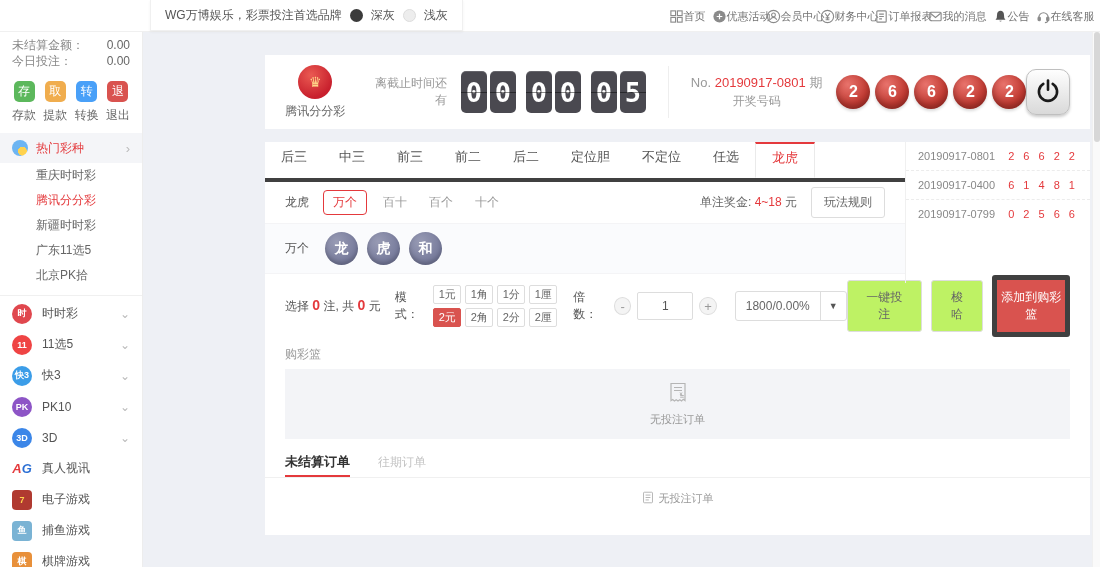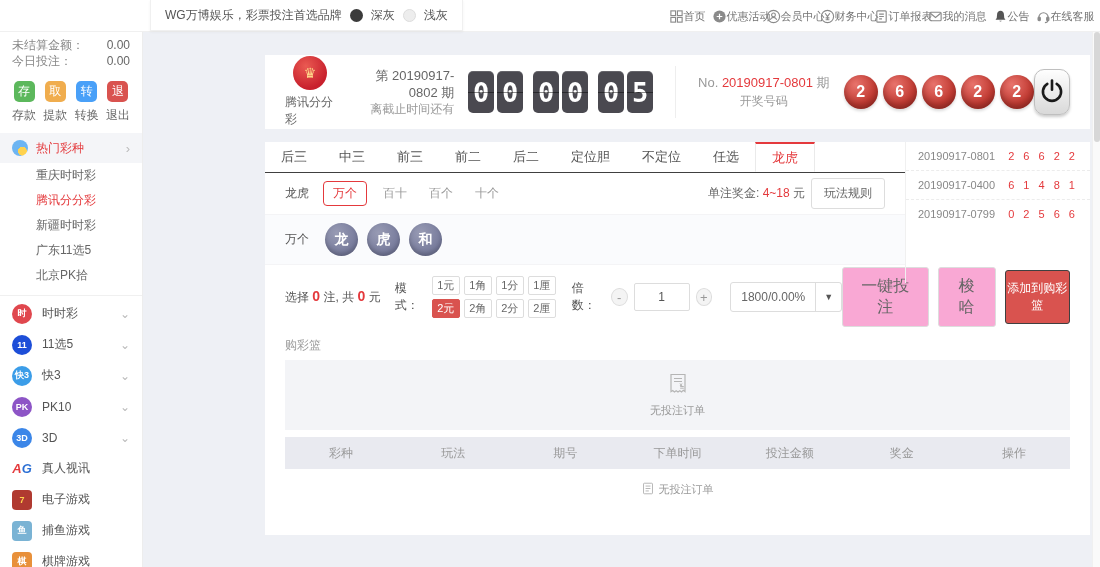--- a/index.html
+++ b/index.html
@@ -44,21 +44,21 @@
   .hot-header { height:30px; background:#f4f5f8; display:flex; align-items:center; padding:0 12px;
                 color:#e4393c; cursor:pointer; }
   .hot-ball { width:16px; height:16px; border-radius:50%; background:radial-gradient(circle at 65% 70%,#ffd24d 28%,#6db5f2 30%); margin-right:8px; }
   .hot-header .chev { margin-left:auto; color:#bbb; font-size:13px; }
   .hot-list .hot-item { height:25px; line-height:25px; padding-left:36px; color:#666; cursor:pointer; }
   .hot-list .hot-item.active { color:#e4393c; }
   .cat-list { border-top:1px solid #f0f0f0; margin-top:7px; padding-top:2px; }
   .cat-item { height:31px; display:flex; align-items:center; padding:0 12px; cursor:pointer; color:#555; }
   .cat-icon { width:20px; height:20px; border-radius:50%; color:#fff; display:flex; align-items:center;
               justify-content:center; margin-right:10px; font-size:9px; font-weight:bold; flex:none; }
-  .ci-ssc { background:#e0474e; } .ci-115 { background:#1d4ed8; } .ci-k3 { background:#3b9de8; }
+  .ci-ssc { background:#e0474e; } .ci-115 { background:#ef4444; } .ci-k3 { background:#3b9de8; }
   .ci-pk10 { background:#8d55c6; } .ci-3d { background:#3b86e8; }
   .ci-ag { background:none; border-radius:0; font-style:italic; font-size:13px;
            background-image:linear-gradient(90deg,#e4393c 52%,#2b6fd4 52%);
            -webkit-background-clip:text; background-clip:text; color:transparent; }
   .ci-egame { background:#b03a30; color:#ffd24d; border-radius:4px; }
   .ci-fish { background:#7ab3d4; border-radius:4px; }
   .ci-board { background:#e8903a; border-radius:4px; }
   .cat-item .chev-d { margin-left:auto; color:#bbb; }
 
   
@@ -101,32 +101,32 @@
   .recent { position:absolute; right:0; top:0; width:185px; height:141px; border-left:1px solid #f0f0f0; }
   .recent-head { display:flex; align-items:center; padding:10px 12px 6px; color:#666; }
   .recent-head svg { margin-right:6px; }
   .trend-link { margin-left:auto; color:#999; font-size:11px; cursor:pointer; }
   .recent-row { display:flex; align-items:center; justify-content:space-between; padding:8px 12px;
                 border-bottom:1px dashed #ececec; }
   .recent-row:last-child { border-bottom:none; }
   .recent-issue { color:#888; font-size:11px; }
   .recent-nums { color:#e4393c; font-size:11px; letter-spacing:3px; }
 
-  .tabs { display:flex; border-bottom:1px solid #404040; width:640px; height:31px; }
+  .tabs { display:flex; border-bottom:4px solid #404040; width:640px; height:40px; }
   .tab { padding:0 16px; line-height:30px; color:#555; font-size:13px; cursor:pointer; }
   .tab.active { color:#e4393c; border:1px solid #eaeaea; border-bottom:1px solid #fff;
                 border-top:2px solid #e4393c; line-height:27px; background:#fff; }
 
   .play-row { width:640px; height:41px; display:flex; align-items:center; padding:0 20px; }
   .play-label { color:#555; margin-right:14px; }
   .pos { color:#999; margin-right:22px; cursor:pointer; }
   .pos.active { color:#e4393c; border:1px solid #e4393c; border-radius:4px; padding:3px 9px; margin-right:16px; }
   .prize { margin-left:auto; color:#666; white-space:nowrap; }
   .prize .red { color:#e4393c; }
-  .rules-btn { margin-left:6px; background:#fff; border:1px solid #ddd; border-radius:3px;
+  .rules-btn { margin-left:14px; background:#fff; border:1px solid #ddd; border-radius:3px;
                padding:6px 12px; color:#666; cursor:pointer; font-size:12px; }
 
   .options-row { width:640px; height:51px; background:#fafbfd; border-top:1px solid #f4f4f6;
                  border-bottom:1px solid #f4f4f6; display:flex; align-items:center; padding:0 20px; }
   .options-label { color:#555; margin-right:16px; }
   .opt-circle { width:33px; height:33px; border-radius:50%; margin-right:9px; color:#fff; font-size:14px;
                 font-weight:bold; display:flex; align-items:center; justify-content:center; cursor:pointer;
                 background:radial-gradient(circle at 35% 30%,#989bb4,#767a9b 70%);
                 box-shadow:inset 0 -3px 4px rgba(0,0,0,.2); }
 
@@ -143,23 +143,23 @@
               color:#999; display:flex; align-items:center; justify-content:center; cursor:pointer;
               font-size:13px; margin:0 6px; }
   .mult-input { width:56px; height:28px; border:1px solid #ddd; border-radius:2px; text-align:center;
                 color:#555; font-size:12px; outline:none; }
   .rate-select { margin-left:12px; height:30px; border:1px solid #ddd; border-radius:3px; display:flex;
                  align-items:center; cursor:pointer; background:#fff; }
   .rate-val { padding:0 10px; color:#666; }
   .rate-caret { border-left:1px solid #ddd; padding:0 8px; color:#555; font-size:9px; height:100%;
                 display:flex; align-items:center; }
   .act-btns { margin-left:auto; display:flex; align-items:center; gap:9px; }
-  .btn-ghost { background:#f9a8d4; border:1px solid #ddd; border-radius:3px; padding:8px 14px;
-               color:#666; font-size:16px; cursor:pointer; }
-  .btn-red { background:#d9534f; border:1px solid #404040; border-radius:3px; padding:9px 0;
+  .btn-ghost { background:#bef264; border:1px solid #ddd; border-radius:3px; padding:8px 14px;
+               color:#666; font-size:12px; cursor:pointer; }
+  .btn-red { background:#d9534f; border:5px solid #404040; border-radius:3px; padding:9px 0;
              color:#fff; font-size:12px; cursor:pointer; }
 
   .basket-title { padding:8px 20px 6px; color:#999; }
   .basket-box { margin:0 20px; height:70px; background:#f3f4f7; display:flex; flex-direction:column;
                 align-items:center; justify-content:center; color:#999; }
   .basket-box .txt { margin-top:5px; font-size:11px; }
 
   .order-tabs { display:flex; gap:28px; padding:0 20px; margin-top:9px; height:30px;
                 border-bottom:1px solid #f0f0f0; }
   .order-tab { line-height:28px; color:#c3c3c3; cursor:pointer; }
@@ -354,21 +354,20 @@
 </div>
 
 <div class="main-col">
 
   <div class="draw-card">
     <div class="lot-logo">
       <div class="lot-badge">♛</div>
       <div class="lot-name">腾讯分分彩</div>
     </div>
     <div class="issue-block">
-      <div class="issue-l1">第 20190917-0802 期</div>
       <div class="issue-l2">离截止时间还有</div>
     </div>
     <div class="clock">
       <div class="clock-pair">
         <span class="clock-digit">0</span>
         <span class="clock-digit">0</span>
       </div>
       <div class="clock-pair">
         <span class="clock-digit">0</span>
         <span class="clock-digit">0</span>
@@ -487,30 +486,25 @@
     <div class="basket-title">购彩篮</div>
     <div class="basket-box">
       <span><svg width="18" height="22" viewBox="0 0 18 22" fill="none" stroke="#b5b5b5" stroke-width="1.2">
             <path d="M2 1.5h14v17l-1.7-1.3L12.6 19l-1.8-1.3L9 19l-1.8-1.3L5.4 19l-1.7-1.5L2 18.7z"></path>
             <path d="M5 5.5h8M5 8.5h8"></path>
             <path d="M11 10.5l2 2.5m0-2.5l-2 2.5M11.2 13.5h3.6M11.2 15.2h3.6" stroke-width="1"></path>
           </svg></span>
       <span class="txt">无投注订单</span>
     </div>
 
-
-    <div class="table-head">
-      <span class="th">彩种</span>
-      <span class="th">玩法</span>
-      <span class="th">期号</span>
-      <span class="th">下单时间</span>
-      <span class="th">投注金额</span>
-      <span class="th">奖金</span>
-      <span class="th">操作</span>
-    </div>
+    <div class="order-tabs">
+      <span class="order-tab active">未结算订单</span>
+      <span class="order-tab">往期订单</span>
+    </div>
+
     <div class="empty-row">
       <span><svg width="12" height="13" viewBox="0 0 14 16" fill="none" stroke="#b5b5b5" stroke-width="1.2">
             <rect x="1.5" y="1.5" width="11" height="13" rx="1"></rect>
             <path d="M4 5h6M4 8h6M4 11h4"></path>
           </svg></span>
       <span>无投注订单</span>
     </div>
   </div>
 </div>
 

